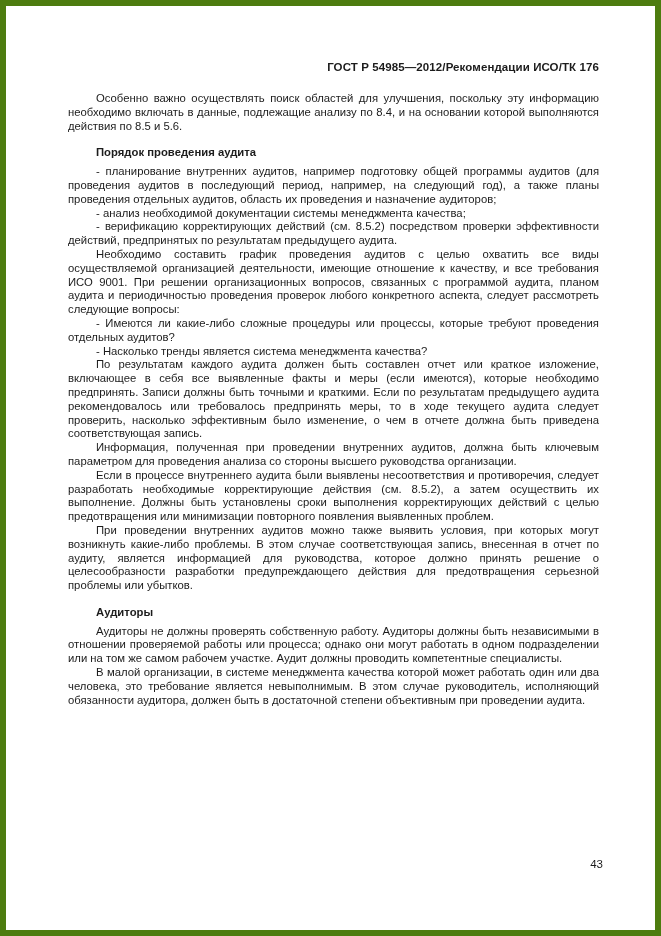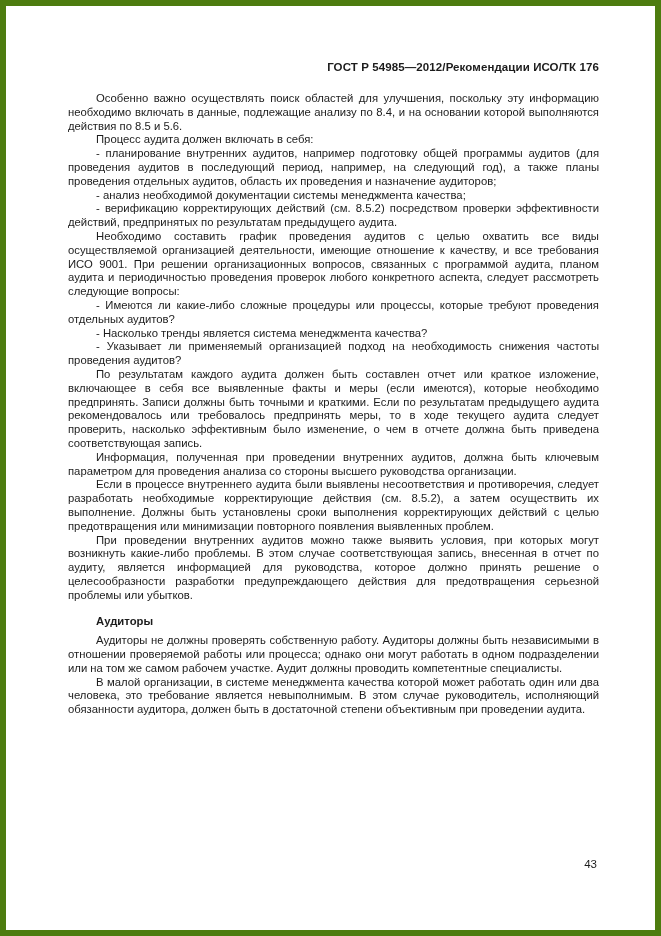--- a/index.html
+++ b/index.html
@@ -43,42 +43,41 @@
     text-indent: 28px;
   }
   .heading {
     margin: 13px 0 5px 0;
     padding-left: 28px;
     font-weight: bold;
     text-align: left;
   }
   .page-number {
     position: absolute;
-    right: 58px;
+    right: 52px;
     bottom: 60px;
     font-size: 11.5px;
   }
 </style>
 </head>
 <body>
 
 <div class="page">
 
   <div class="doc-header">ГОСТ Р 54985—2012/Рекомендации ИСО/ТК 176</div>
 
   <div class="content">
     <p class="para">Особенно важно осуществлять поиск областей для улучшения, поскольку эту информацию необходимо включать в данные, подлежащие анализу по 8.4, и на основании которой выполняются действия по 8.5 и 5.6.</p>
-    <p class="para">Процесс аудита должен включать в себя:</p>
+    <p class="heading">Порядок проведения аудита</p>
     <p class="para">- планирование внутренних аудитов, например подготовку общей программы аудитов (для проведения аудитов в последующий период, например, на следующий год), а также планы проведения отдельных аудитов, область их проведения и назначение аудиторов;</p>
     <p class="para">- анализ необходимой документации системы менеджмента качества;</p>
     <p class="para">- верификацию корректирующих действий (см. 8.5.2) посредством проверки эффективности действий, предпринятых по результатам предыдущего аудита.</p>
     <p class="para">Необходимо составить график проведения аудитов с целью охватить все виды осуществляемой организацией деятельности, имеющие отношение к качеству, и все требования ИСО 9001. При решении организационных вопросов, связанных с программой аудита, планом аудита и периодичностью проведения проверок любого конкретного аспекта, следует рассмотреть следующие вопросы:</p>
     <p class="para">- Имеются ли какие-либо сложные процедуры или процессы, которые требуют проведения отдельных аудитов?</p>
     <p class="para">- Насколько тренды является система менеджмента качества?</p>
-    <p class="para">- Указывает ли применяемый организацией подход на необходимость снижения частоты проведения аудитов?</p>
     <p class="para">По результатам каждого аудита должен быть составлен отчет или краткое изложение, включающее в себя все выявленные факты и меры (если имеются), которые необходимо предпринять. Записи должны быть точными и краткими. Если по результатам предыдущего аудита рекомендовалось или требовалось предпринять меры, то в ходе текущего аудита следует проверить, насколько эффективным было изменение, о чем в отчете должна быть приведена соответствующая запись.</p>
     <p class="para">Информация, полученная при проведении внутренних аудитов, должна быть ключевым параметром для проведения анализа со стороны высшего руководства организации.</p>
     <p class="para">Если в процессе внутреннего аудита были выявлены несоответствия и противоречия, следует разработать необходимые корректирующие действия (см. 8.5.2), а затем осуществить их выполнение. Должны быть установлены сроки выполнения корректирующих действий с целью предотвращения или минимизации повторного появления выявленных проблем.</p>
     <p class="para">При проведении внутренних аудитов можно также выявить условия, при которых могут возникнуть какие-либо проблемы. В этом случае соответствующая запись, внесенная в отчет по аудиту, является информацией для руководства, которое должно принять решение о целесообразности разработки предупреждающего действия для предотвращения серьезной проблемы или убытков.</p>
     <p class="heading">Аудиторы</p>
     <p class="para">Аудиторы не должны проверять собственную работу. Аудиторы должны быть независимыми в отношении проверяемой работы или процесса; однако они могут работать в одном подразделении или на том же самом рабочем участке. Аудит должны проводить компетентные специалисты.</p>
     <p class="para">В малой организации, в системе менеджмента качества которой может работать один или два человека, это требование является невыполнимым. В этом случае руководитель, исполняющий обязанности аудитора, должен быть в достаточной степени объективным при проведении аудита.</p>
   </div>
 
   <div class="page-number">43</div>

